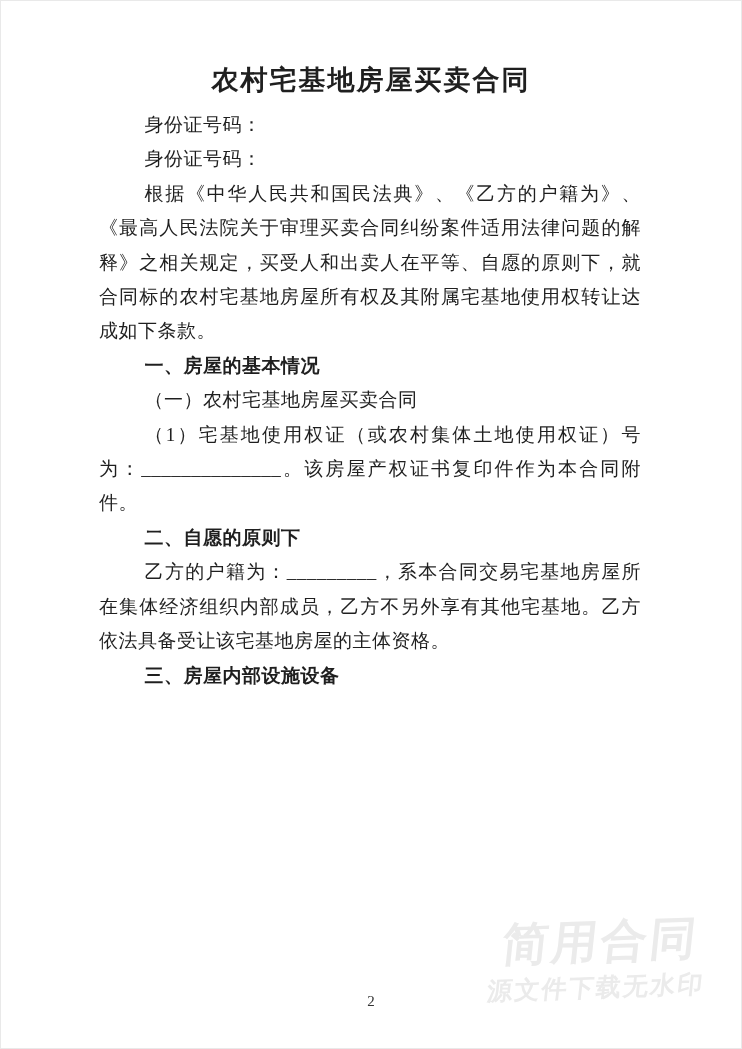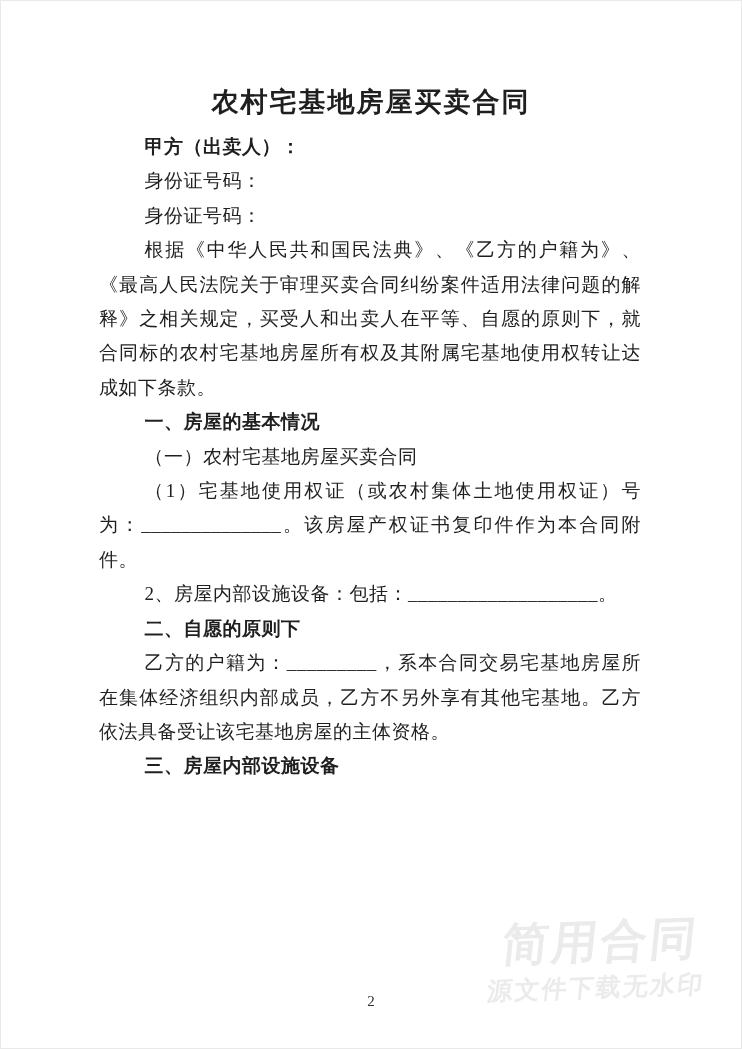--- a/index.html
+++ b/index.html
@@ -13,21 +13,21 @@
     height: 1049px;
     margin: 0 auto;
     background: #ffffff;
     border: 1px solid #e9e9e9;
     box-sizing: border-box;
     overflow: hidden;
     font-family: "Liberation Serif", "DejaVu Serif", serif;
     color: #1f1f1f;
   }
   .title {
-    margin: 82px 0 0 0;
+    margin: 60px 0 0 0;
     text-align: center;
     font-size: 27px;
     font-weight: 700;
     line-height: 38px;
     letter-spacing: 2px;
   }
   .doc {
     margin: 9px 100px 0 98px;
   }
   .doc p {
@@ -74,28 +74,26 @@
   }
 </style>
 </head>
 <body>
 
 <div class="page">
 
   <h1 class="title">农村宅基地房屋买卖合同</h1>
 
   <div class="doc">
-    <p class="b ind">甲方（出卖人）：</p>
     <p class="ind">身份证号码：</p>
     <p class="ind">身份证号码：</p>
     <p class="ind">根据《中华人民共和国民法典》、《乙方的户籍为》、《最高人民法院关于审理买卖合同纠纷案件适用法律问题的解释》之相关规定，买受人和出卖人在平等、自愿的原则下，就合同标的农村宅基地房屋所有权及其附属宅基地使用权转让达成如下条款。</p>
     <p class="b ind">一、房屋的基本情况</p>
     <p class="ind">（一）农村宅基地房屋买卖合同</p>
     <p class="ind">（1）宅基地使用权证（或农村集体土地使用权证）号为：______________。该房屋产权证书复印件作为本合同附件。</p>
-    <p class="ind">2、房屋内部设施设备：包括：___________________。</p>
     <p class="b ind">二、自愿的原则下</p>
     <p class="ind">乙方的户籍为：_________，系本合同交易宅基地房屋所在集体经济组织内部成员，乙方不另外享有其他宅基地。乙方依法具备受让该宅基地房屋的主体资格。</p>
     <p class="b ind">三、房屋内部设施设备</p>
   </div>
 
   <div class="watermark">
     <div class="wm1">简用合同</div>
     <div class="wm2">源文件下载无水印</div>
   </div>
 

